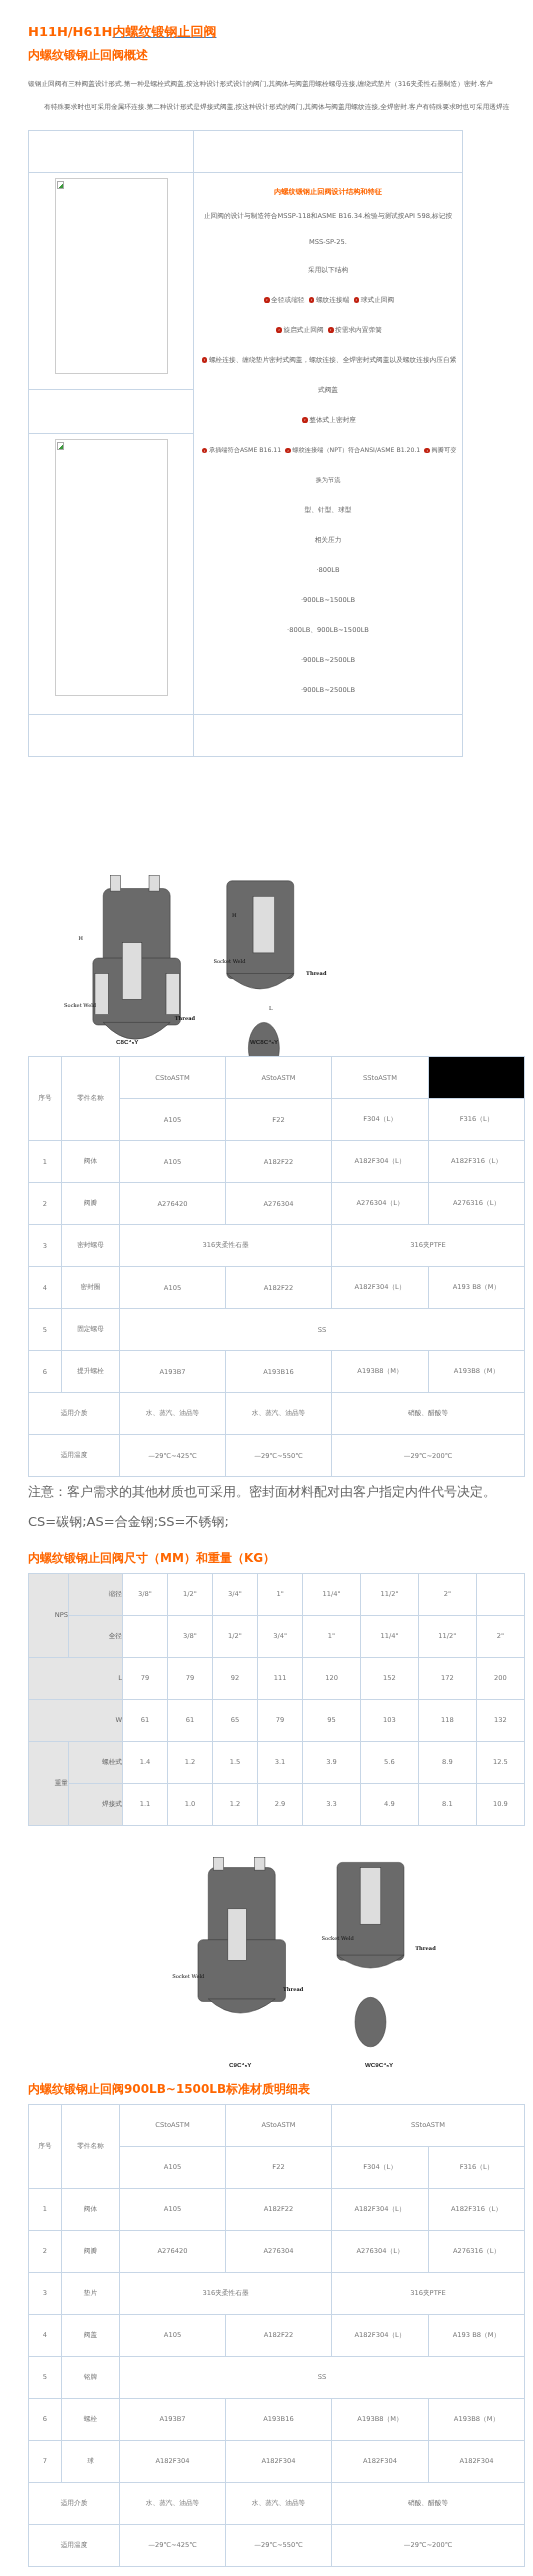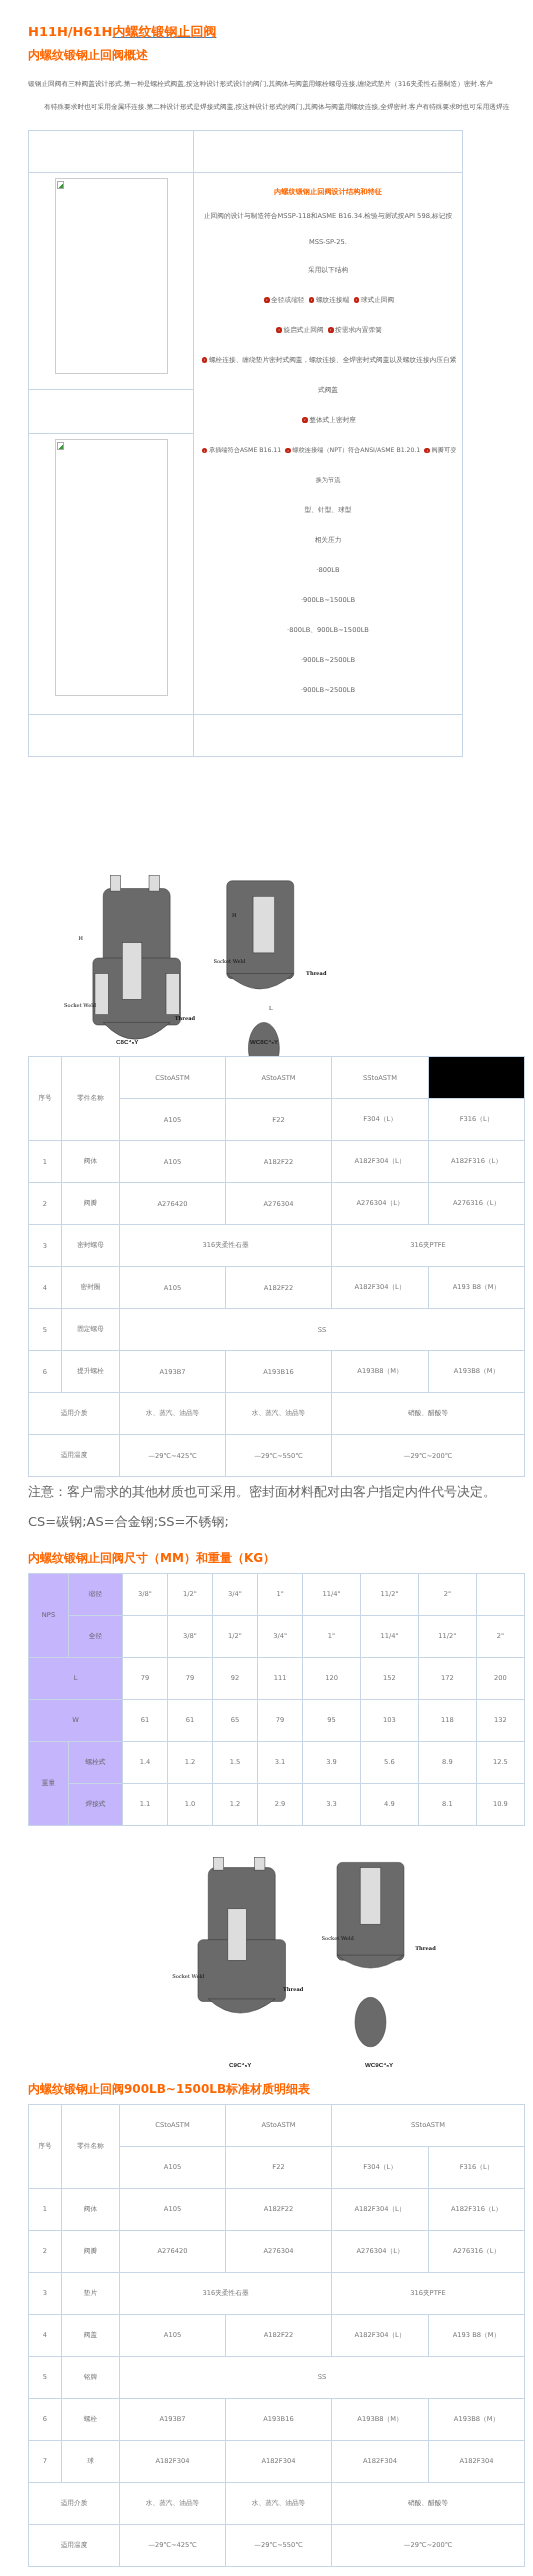--- a/index.html
+++ b/index.html
@@ -22,21 +22,21 @@
   .img-ph { width: 113px; border: 0.5px solid #cccccc; margin: 5.2px auto; position: relative; }
   .img-ph .broken { position: absolute; left: 1px; top: 1.5px; width: 7.2px; height: 8.2px; border: 0.5px solid #aaa; background: linear-gradient(135deg, #fff 55%, #3c9a3c 55%); }
   .feat { text-align: center; padding: 9.3px 5.2px; }
   .feat .ft { color: #ff6600; font-weight: bold; font-size: 7.2px; line-height: 20.6px; }
   .feat p { line-height: 30px; font-size: 6.7px; color: #666; }
   .bul { display: inline-block; width: 5.7px; height: 5.7px; border-radius: 50%; background: #c0200f; color: #fff; font-size: 4.1px; line-height: 5.7px; text-align: center; vertical-align: middle; margin: 0 1.5px 0 2.1px; }
   .fig-caption { font-family: "Liberation Sans", sans-serif; font-weight: bold; font-size: 6.2px; color: #222; text-align: center; }
   table.data { width: 497px; border-collapse: collapse; border: 0.5px solid #c7d6e6; margin-bottom: 5.2px; }
   table.data td { border: 0.5px solid #c7d6e6; height: 42px; text-align: center; vertical-align: middle; font-size: 6.7px; color: #777; }
   table.dim td { height: 42px; }
-  table.dim td.hd { background: #c4b5fd; color: #666; }
+  table.dim td.hd { background: #e5e5e5; color: #666; text-align: right; }
   .note { line-height: 30px; font-size: 13px; color: #666; }
   .blackcell { background: #000000 !important; }
   svg text { font-family: "DejaVu Serif", serif; }
 </style>
 </head>
 <body>
 
 <div class="page">
 
   <div class="title-main">

